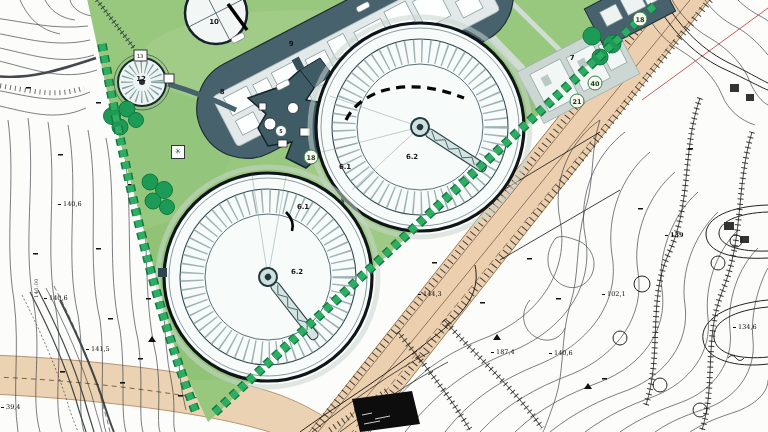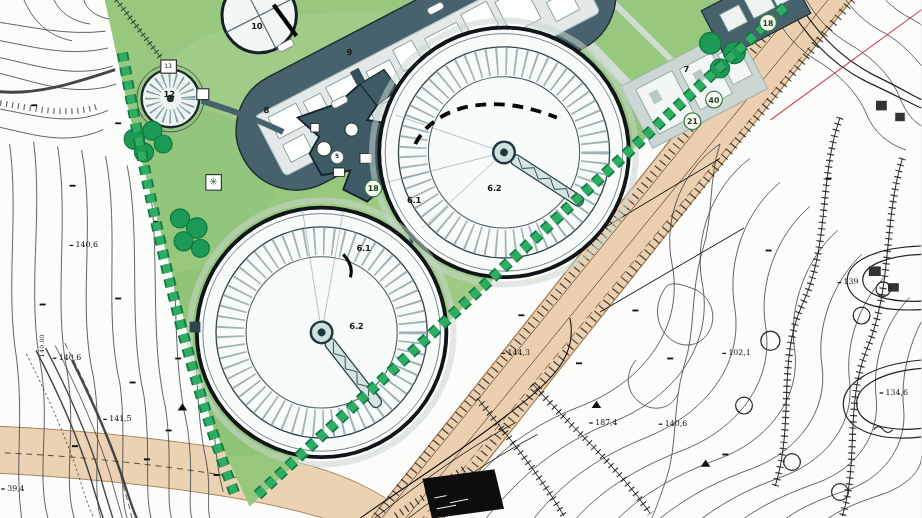--- a/index.html
+++ b/index.html
@@ -353,18 +353,18 @@
         <div class="marker-circle" style="left: 595px; top: 83px;">40</div>
         <div class="marker-circle" style="left: 577px; top: 101px;">21</div>
         <div class="spot-elev" style="left: 58px; top: 204px;">140,6</div>
         <div class="spot-elev" style="left: 44px; top: 298px;">140,6</div>
         <div class="spot-elev" style="left: 86px; top: 349px;">141,5</div>
         <div class="spot-elev" style="left: 1px; top: 407px;">39,4</div>
         <div class="spot-elev" style="left: 418px; top: 294px;">144,3</div>
         <div class="spot-elev" style="left: 491px; top: 352px;">187,4</div>
         <div class="spot-elev" style="left: 549px; top: 353px;">140,6</div>
         <div class="spot-elev" style="left: 602px; top: 294px;">102,1</div>
-        <div class="spot-elev" style="left: 698px; top: 235px;">139</div>
+        <div class="spot-elev" style="left: 665px; top: 235px; font-weight: bold;">139</div>
         <div class="spot-elev" style="left: 733px; top: 327px;">134,6</div>
       </div>
 </div>
 
 </div>
 
 </body></html>

